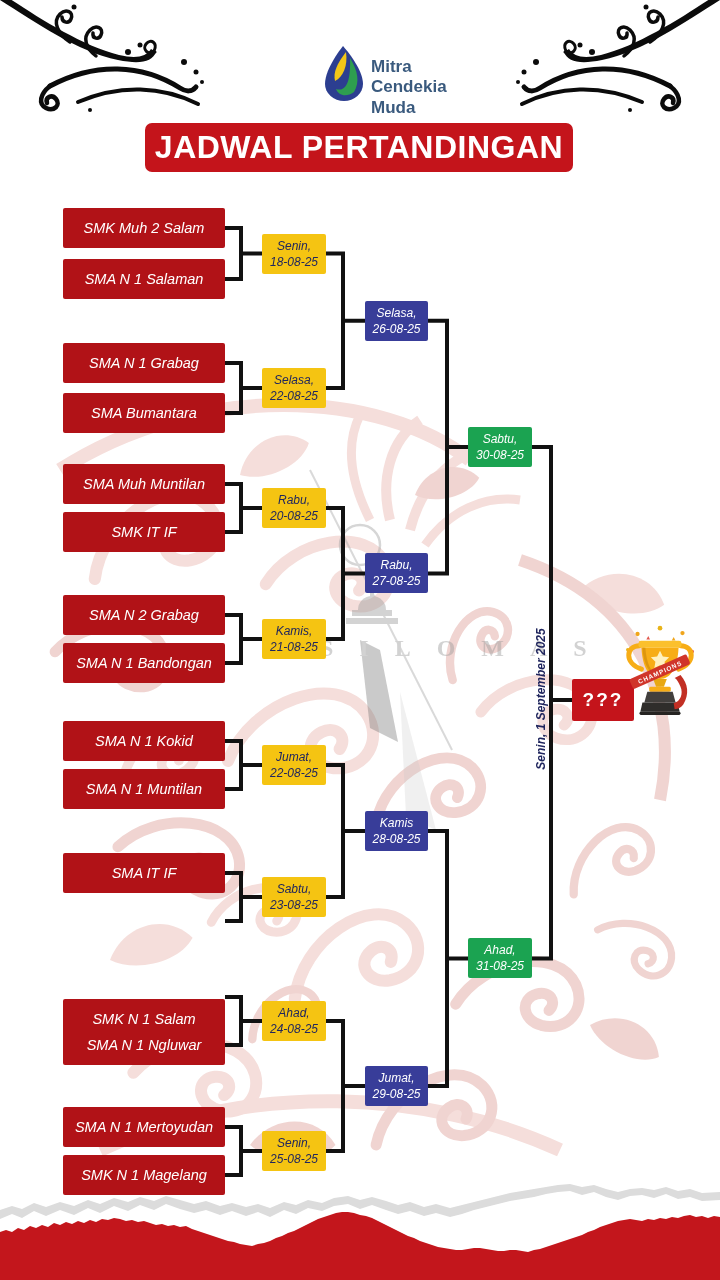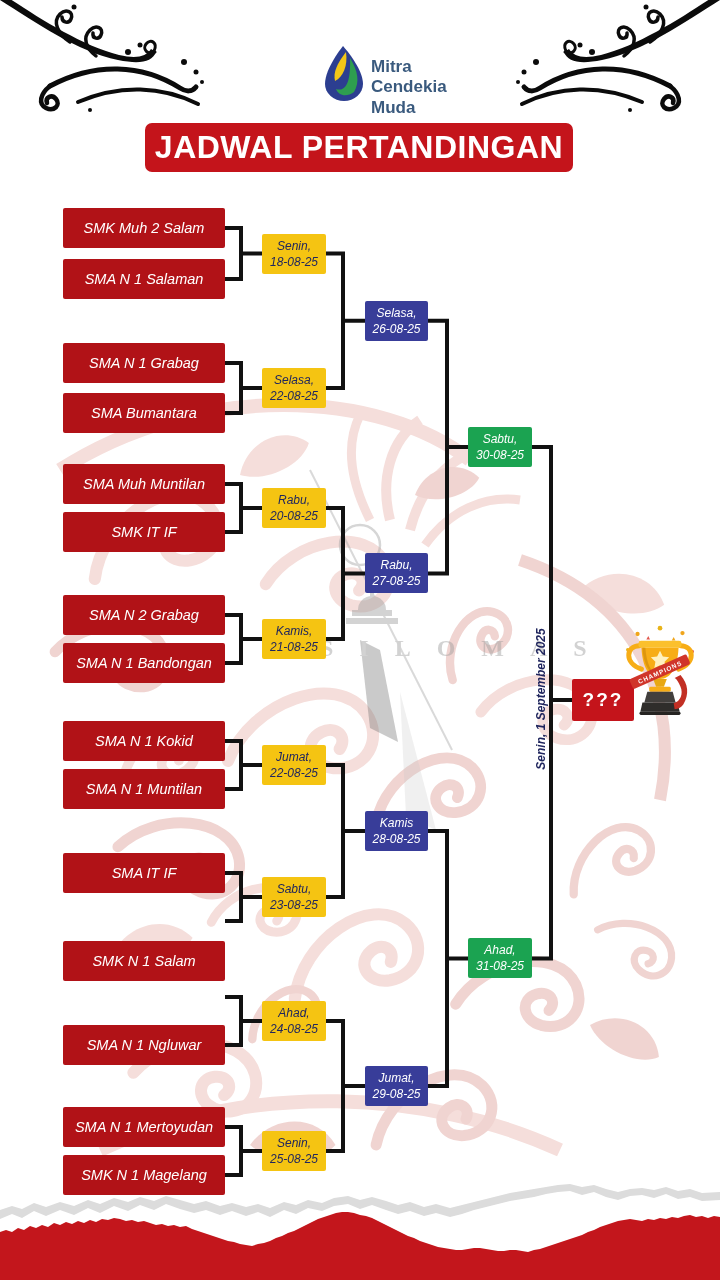--- a/index.html
+++ b/index.html
@@ -167,21 +167,21 @@
   <div class="team" style="top:259px">SMA N 1 Salaman</div>
   <div class="team" style="top:343px">SMA N 1 Grabag</div>
   <div class="team" style="top:393px">SMA Bumantara</div>
   <div class="team" style="top:464px">SMA Muh Muntilan</div>
   <div class="team" style="top:512px">SMK IT IF</div>
   <div class="team" style="top:595px">SMA N 2 Grabag</div>
   <div class="team" style="top:643px">SMA N 1 Bandongan</div>
   <div class="team" style="top:721px">SMA N 1 Kokid</div>
   <div class="team" style="top:769px">SMA N 1 Muntilan</div>
   <div class="team" style="top:853px">SMA IT IF</div>
-  <div class="team" style="top:941px">SMK N 1 Salam</div>
+  <div class="team" style="top:999px">SMK N 1 Salam</div>
   <div class="team" style="top:1025px">SMA N 1 Ngluwar</div>
   <div class="team" style="top:1107px">SMA N 1 Mertoyudan</div>
   <div class="team" style="top:1155px">SMK N 1 Magelang</div>
 
   <div class="date ydate" style="top:234px">
       <span>Senin,</span>
       <span>18-08-25</span>
     </div>
   <div class="date ydate" style="top:368px">
       <span>Selasa,</span>

